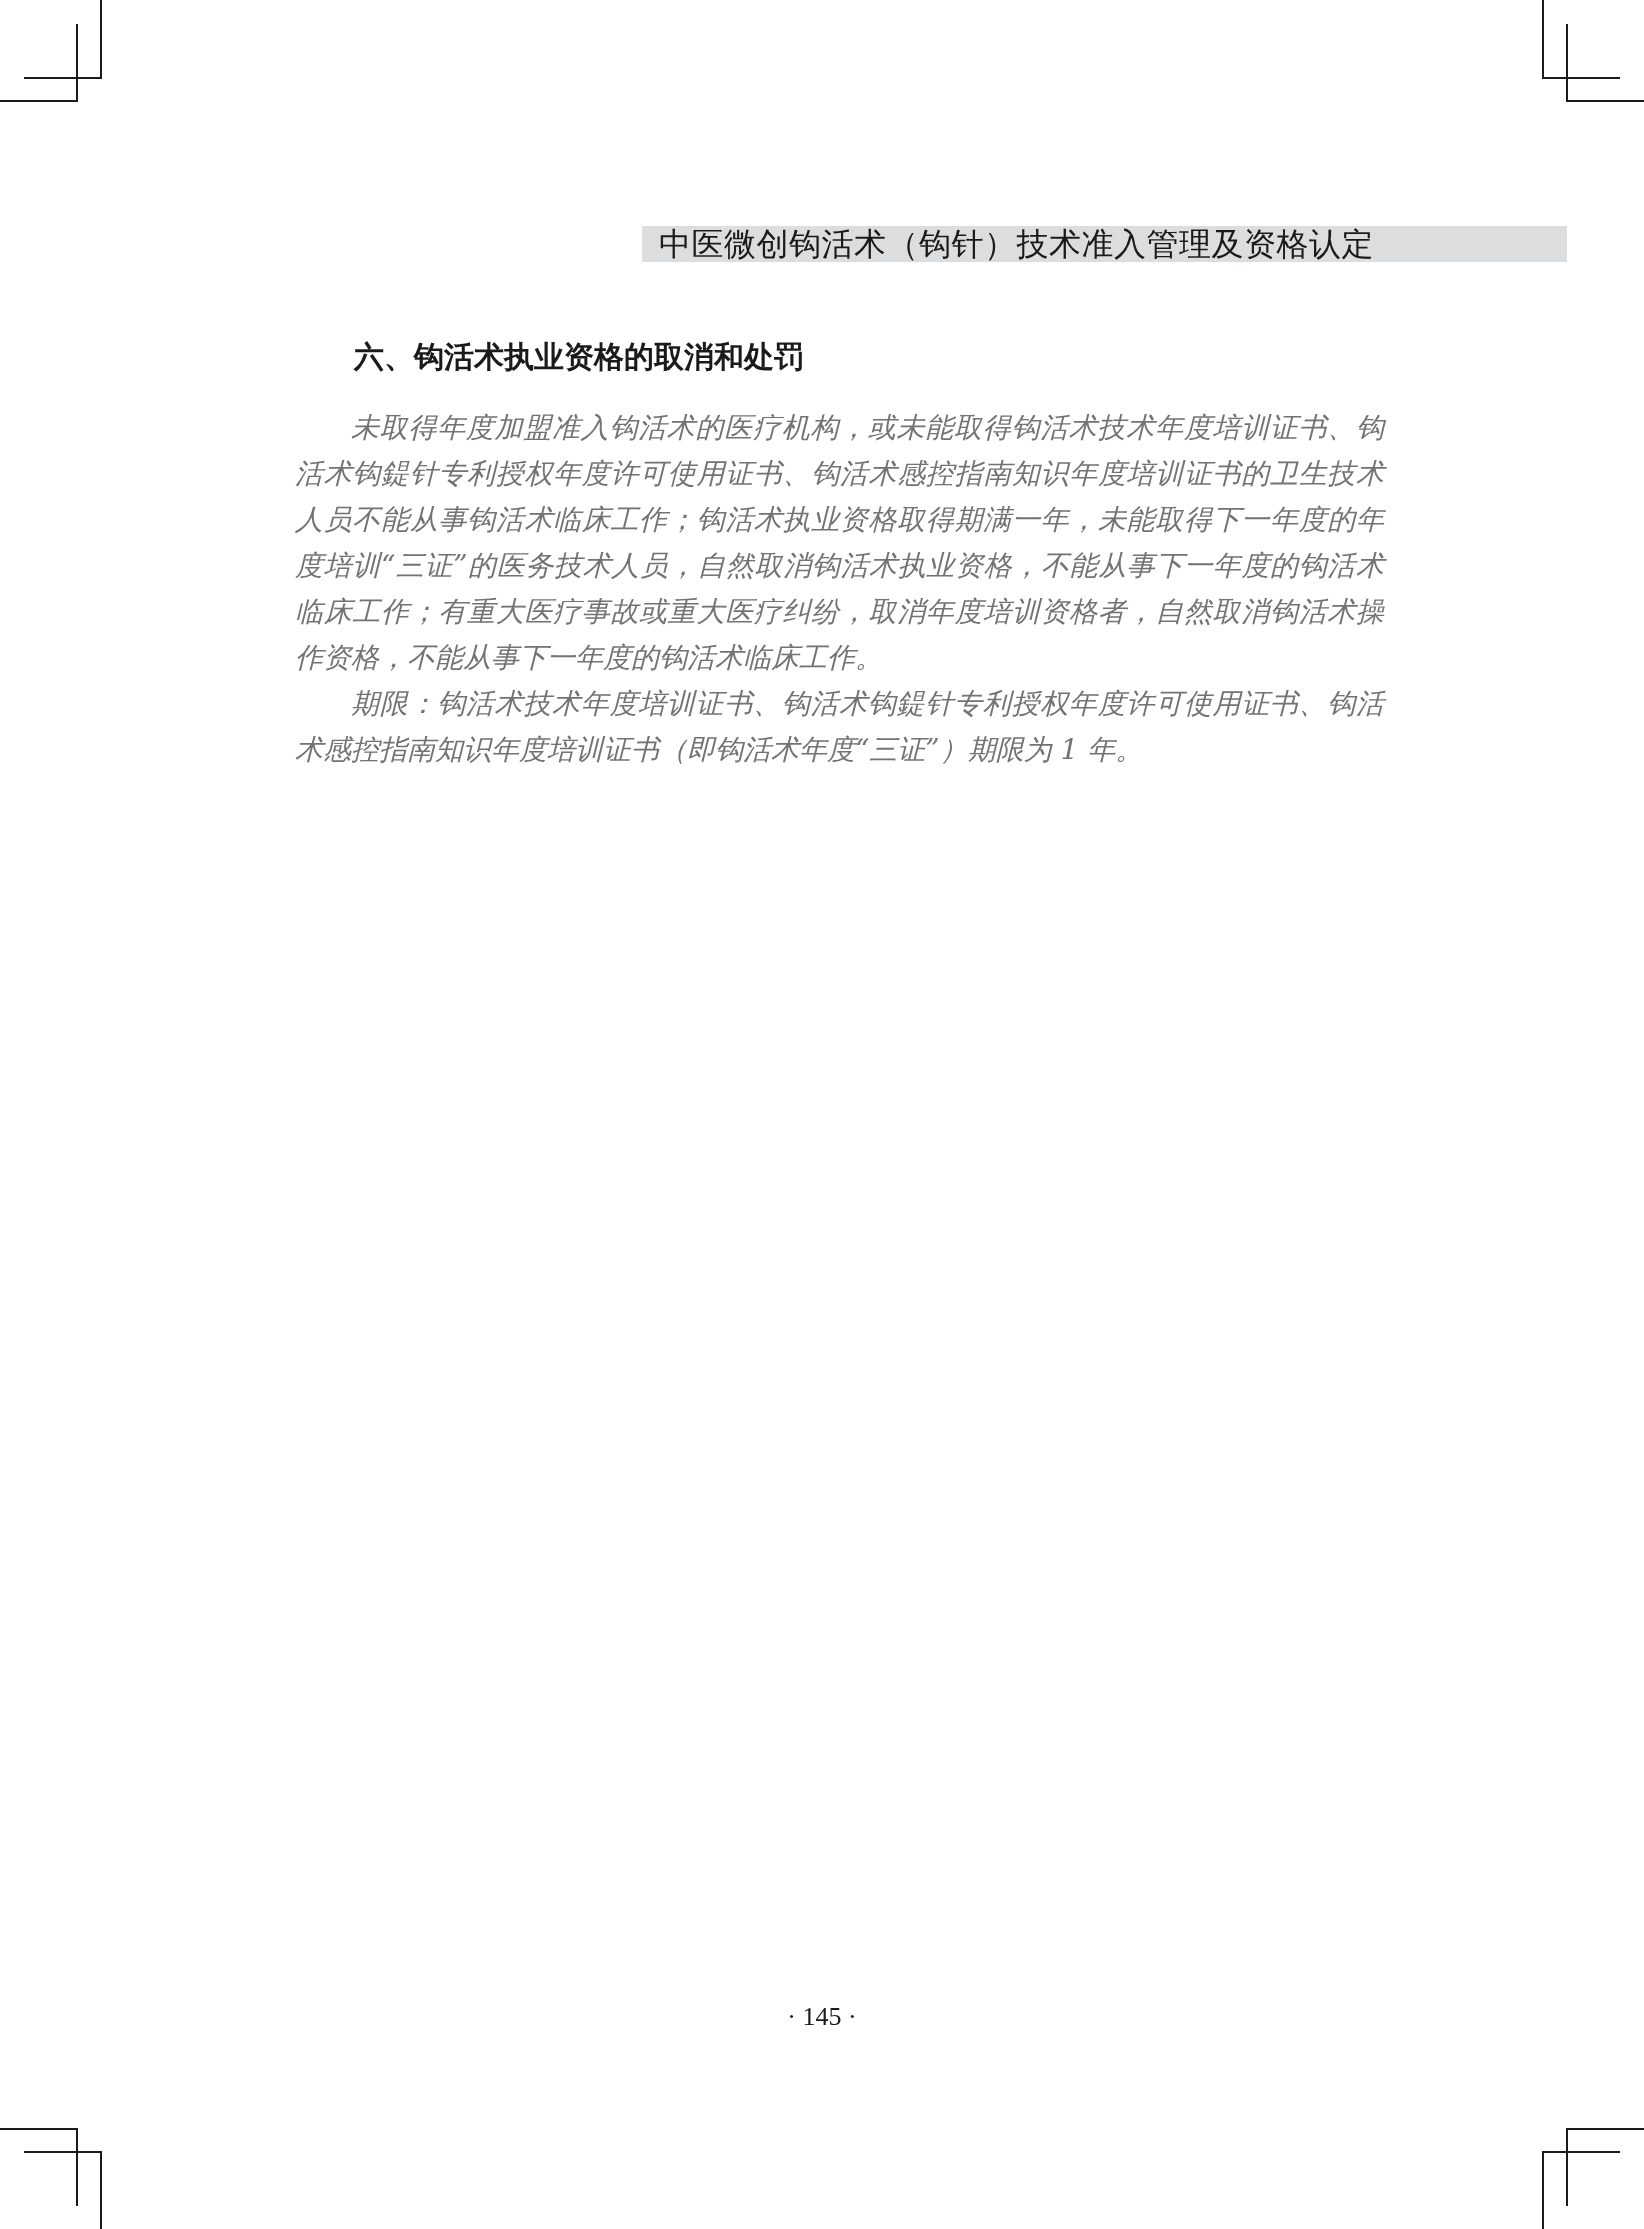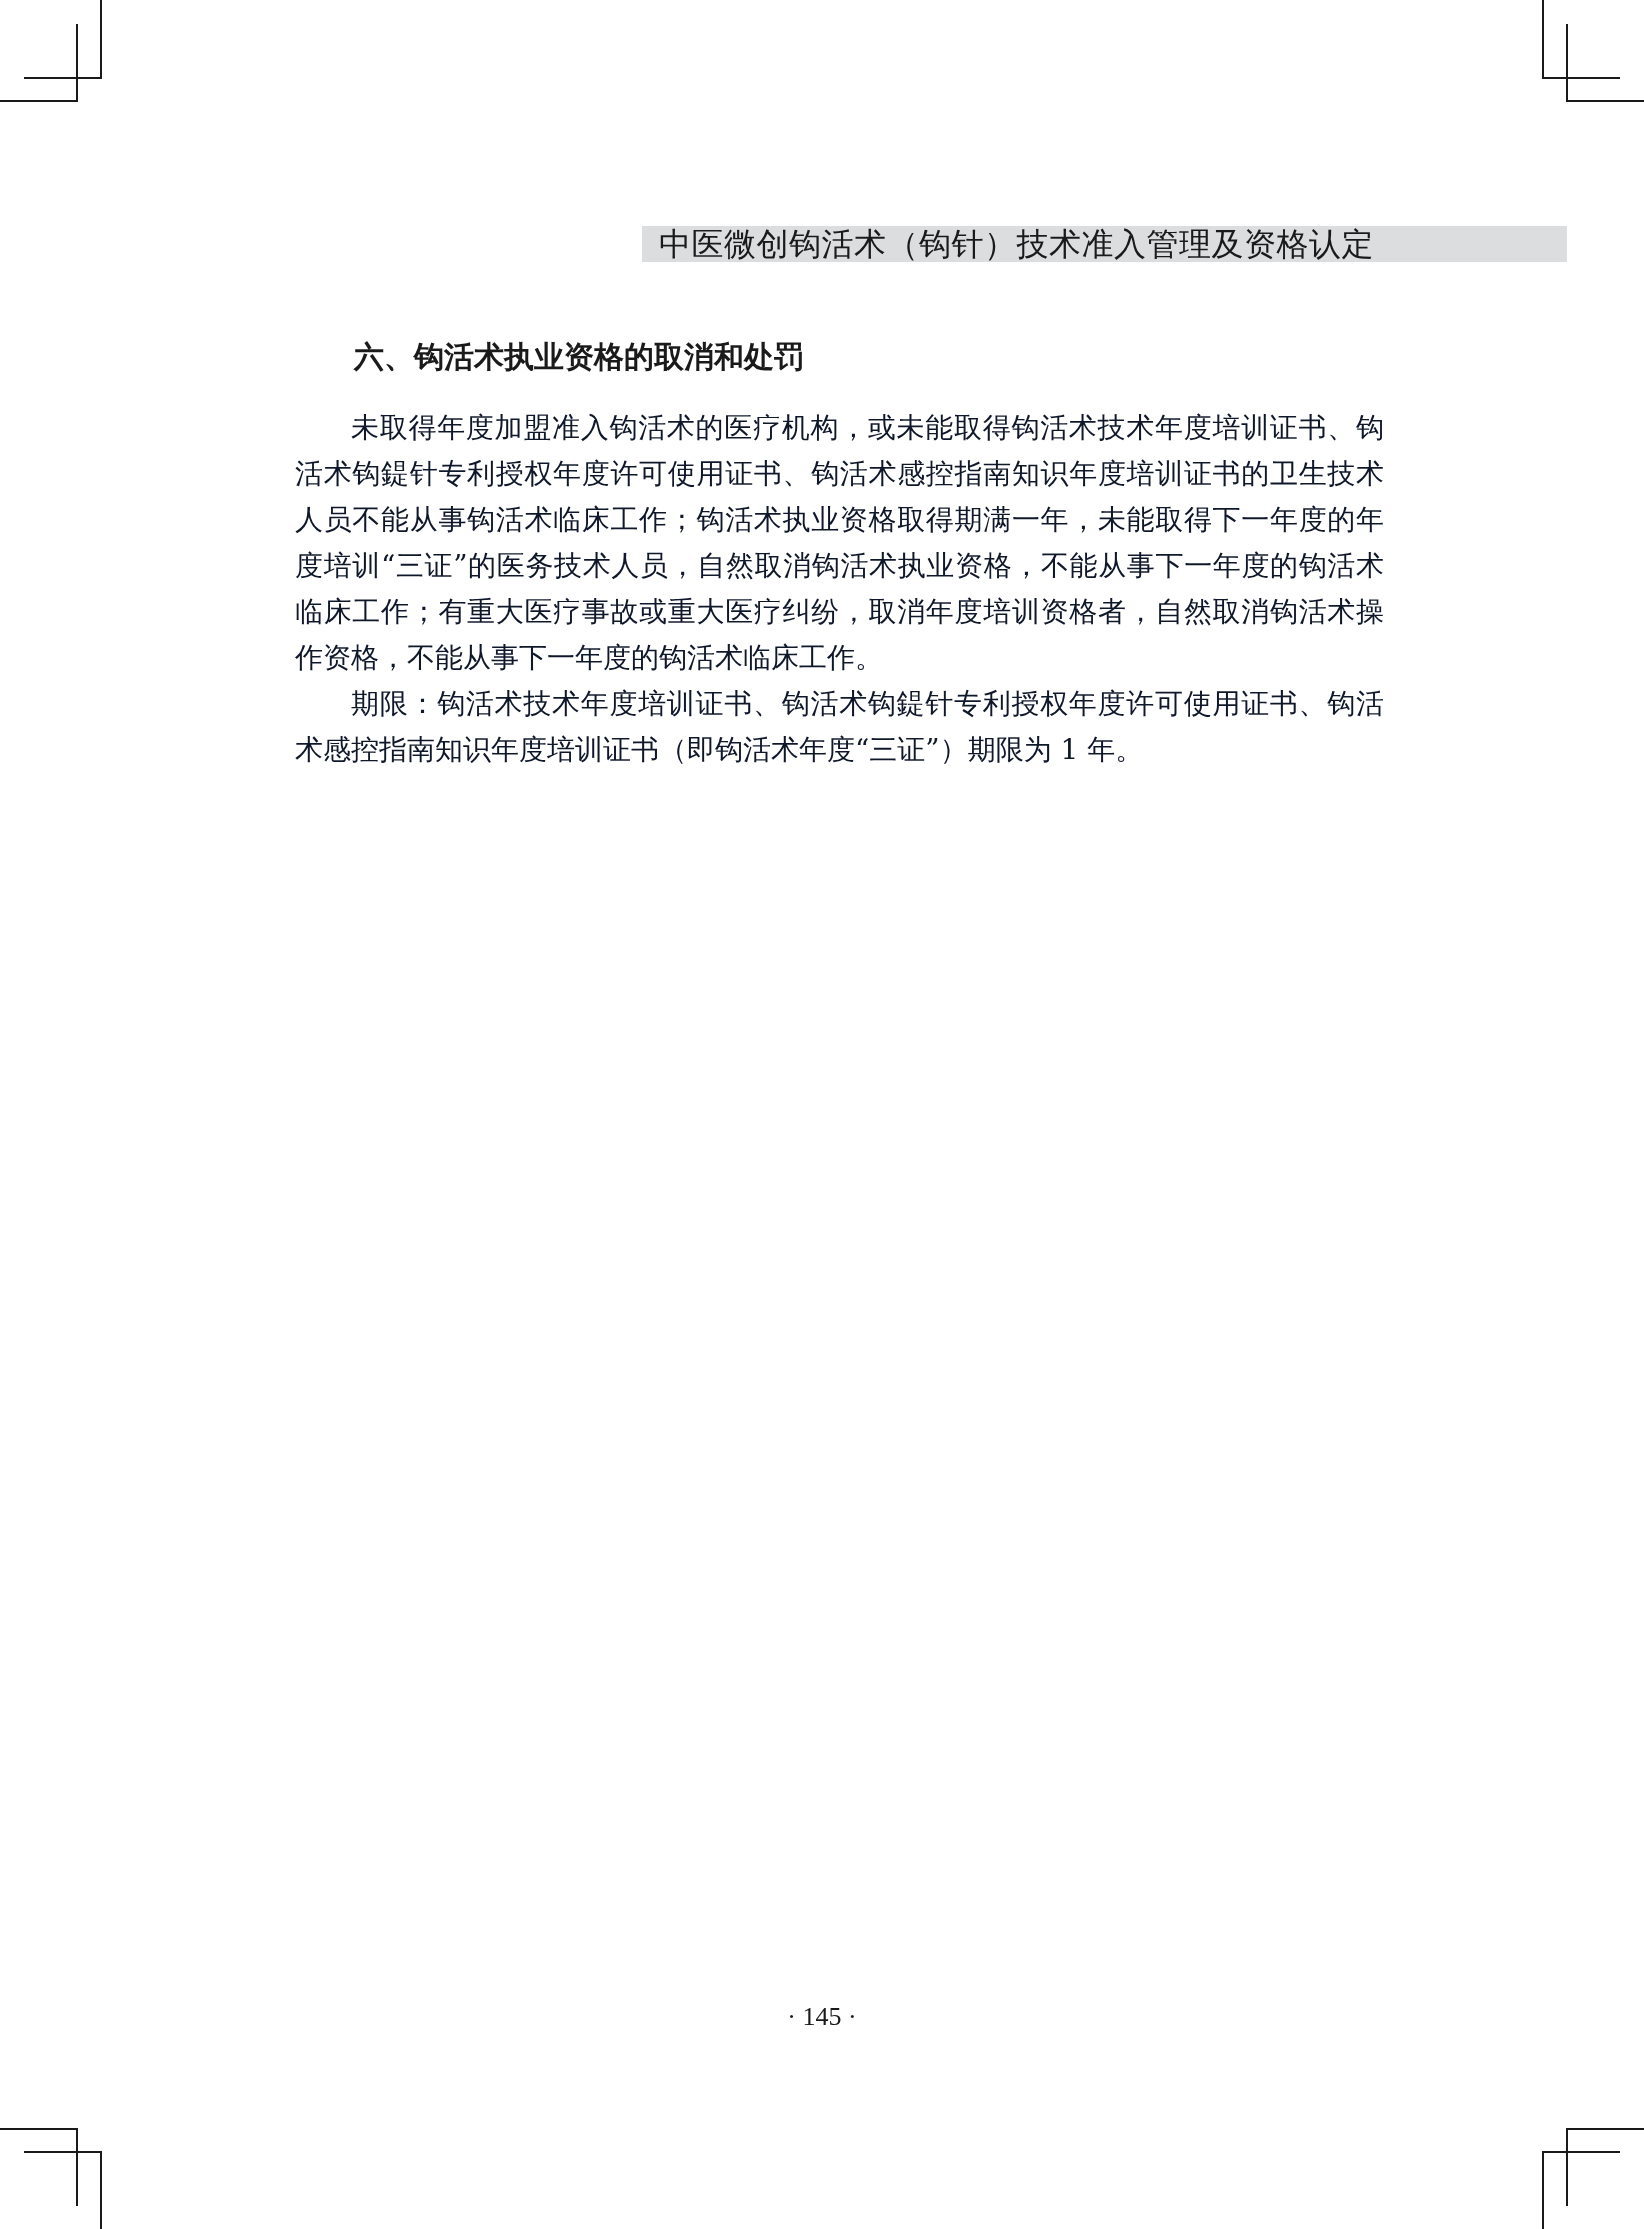--- a/index.html
+++ b/index.html
@@ -20,21 +20,21 @@
     color: #1a1a1a; white-space: nowrap; letter-spacing: 0.5px;
   }
   .section-heading {
     position: absolute; left: 354px; top: 337px;
     font-family: "DejaVu Sans", "Liberation Sans", sans-serif; font-weight: bold;
     font-size: 30px; color: #1a1a1a; line-height: 40px; white-space: nowrap;
   }
   .body-text {
     position: absolute; left: 295px; top: 405px; width: 1089px;
     font-family: "DejaVu Serif", "Liberation Serif", serif; font-size: 28px;
-    line-height: 46px; color: #0f172a; text-align: justify;
+    line-height: 46px; color: #737373; text-align: justify; font-style: italic;
   }
   .body-text p { margin: 0; text-indent: 2em; }
   .page-number {
     position: absolute; left: 0; width: 1644px; top: 2002px; text-align: center;
     font-family: "Liberation Serif", "DejaVu Serif", serif; font-size: 26px; color: #1a1a1a;
   }
 </style>
 </head>
 <body>
 

